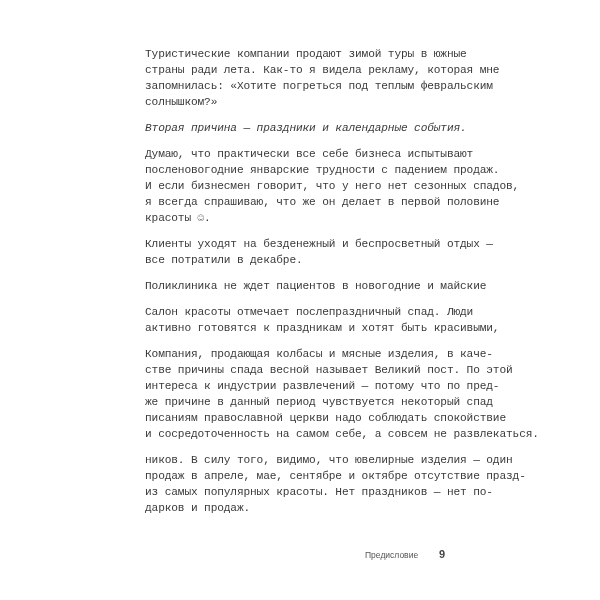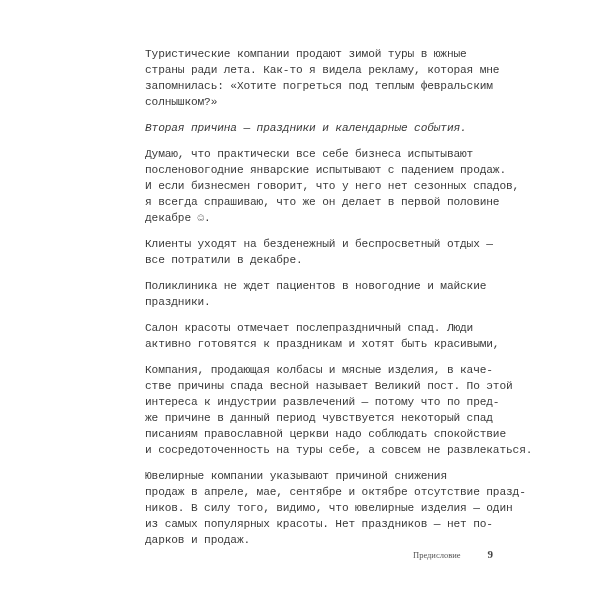--- a/index.html
+++ b/index.html
@@ -41,23 +41,22 @@
     }
     .line.last {
       text-align-last: left;
     }
     .footer {
       position: absolute;
       top: 548px;
       left: 365px;
       width: 82px;
       height: 16px;
-      font-family: Liberation Serif, serif;
+      font-family: Liberation Sans, sans-serif;
       color: #555555;
-      margin-left: 48px;
     }
     .footer .section {
       position: absolute;
       left: 0;
       top: 2px;
       font-size: 8.5px;
     }
     .footer .pagenum {
       position: absolute;
       right: 2px;
@@ -75,49 +74,47 @@
     <span class="line">Туристические компании продают зимой туры в южные</span>
     <span class="line">страны ради лета. Как-то я видела рекламу, которая мне</span>
     <span class="line">запомнилась: «Хотите погреться под теплым февральским</span>
     <span class="line last">солнышком?»</span>
   </p>
   <p class="para italic">
     <span class="line last">Вторая причина — праздники и календарные события.</span>
   </p>
   <p class="para">
     <span class="line">Думаю, что практически все себе бизнеса испытывают</span>
-    <span class="line">посленовогодние январские испытывают с падением продаж.</span>
+    <span class="line">посленовогодние январские трудности с падением продаж.</span>
     <span class="line">И если бизнесмен говорит, что у него нет сезонных спадов,</span>
     <span class="line">я всегда спрашиваю, что же он делает в первой половине</span>
-    <span class="line last">декабре ☺.</span>
+    <span class="line last">красоты ☺.</span>
   </p>
   <p class="para">
     <span class="line">Клиенты уходят на безденежный и беспросветный отдых —</span>
     <span class="line last">все потратили в декабре.</span>
   </p>
   <p class="para">
     <span class="line">Поликлиника не ждет пациентов в новогодние и майские</span>
-    <span class="line last">праздники.</span>
   </p>
   <p class="para">
     <span class="line">Салон красоты отмечает послепраздничный спад. Люди</span>
     <span class="line">активно готовятся к праздникам и хотят быть красивыми,</span>
   </p>
   <p class="para">
     <span class="line">Компания, продающая колбасы и мясные изделия, в каче-</span>
     <span class="line">стве причины спада весной называет Великий пост. По этой</span>
     <span class="line">интереса к индустрии развлечений — потому что по пред-</span>
     <span class="line">же причине в данный период чувствуется некоторый спад</span>
     <span class="line">писаниям православной церкви надо соблюдать спокойствие</span>
-    <span class="line last">и сосредоточенность на туры себе, а совсем не развлекаться.</span>
+    <span class="line last">и сосредоточенность на самом себе, а совсем не развлекаться.</span>
   </p>
   <p class="para">
-    <span class="line">Ювелирные компании указывают причиной снижения</span>
+    <span class="line">ников. В силу того, видимо, что ювелирные изделия — один</span>
     <span class="line">продаж в апреле, мае, сентябре и октябре отсутствие празд-</span>
-    <span class="line">ников. В силу того, видимо, что ювелирные изделия — один</span>
     <span class="line">из самых популярных красоты. Нет праздников — нет по-</span>
     <span class="line last">дарков и продаж.</span>
   </p>
 </div>
 
 <div class="footer">
   <span class="section">Предисловие</span>
   <span class="pagenum">9</span>
 </div>
 

